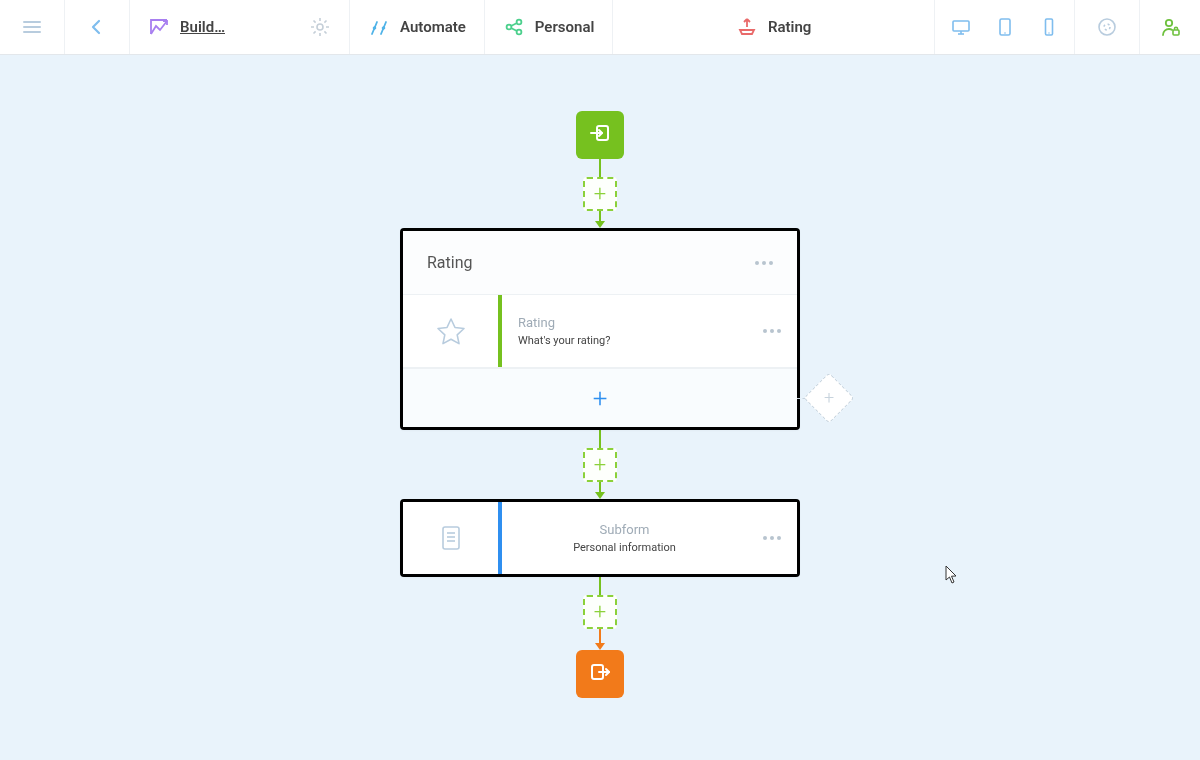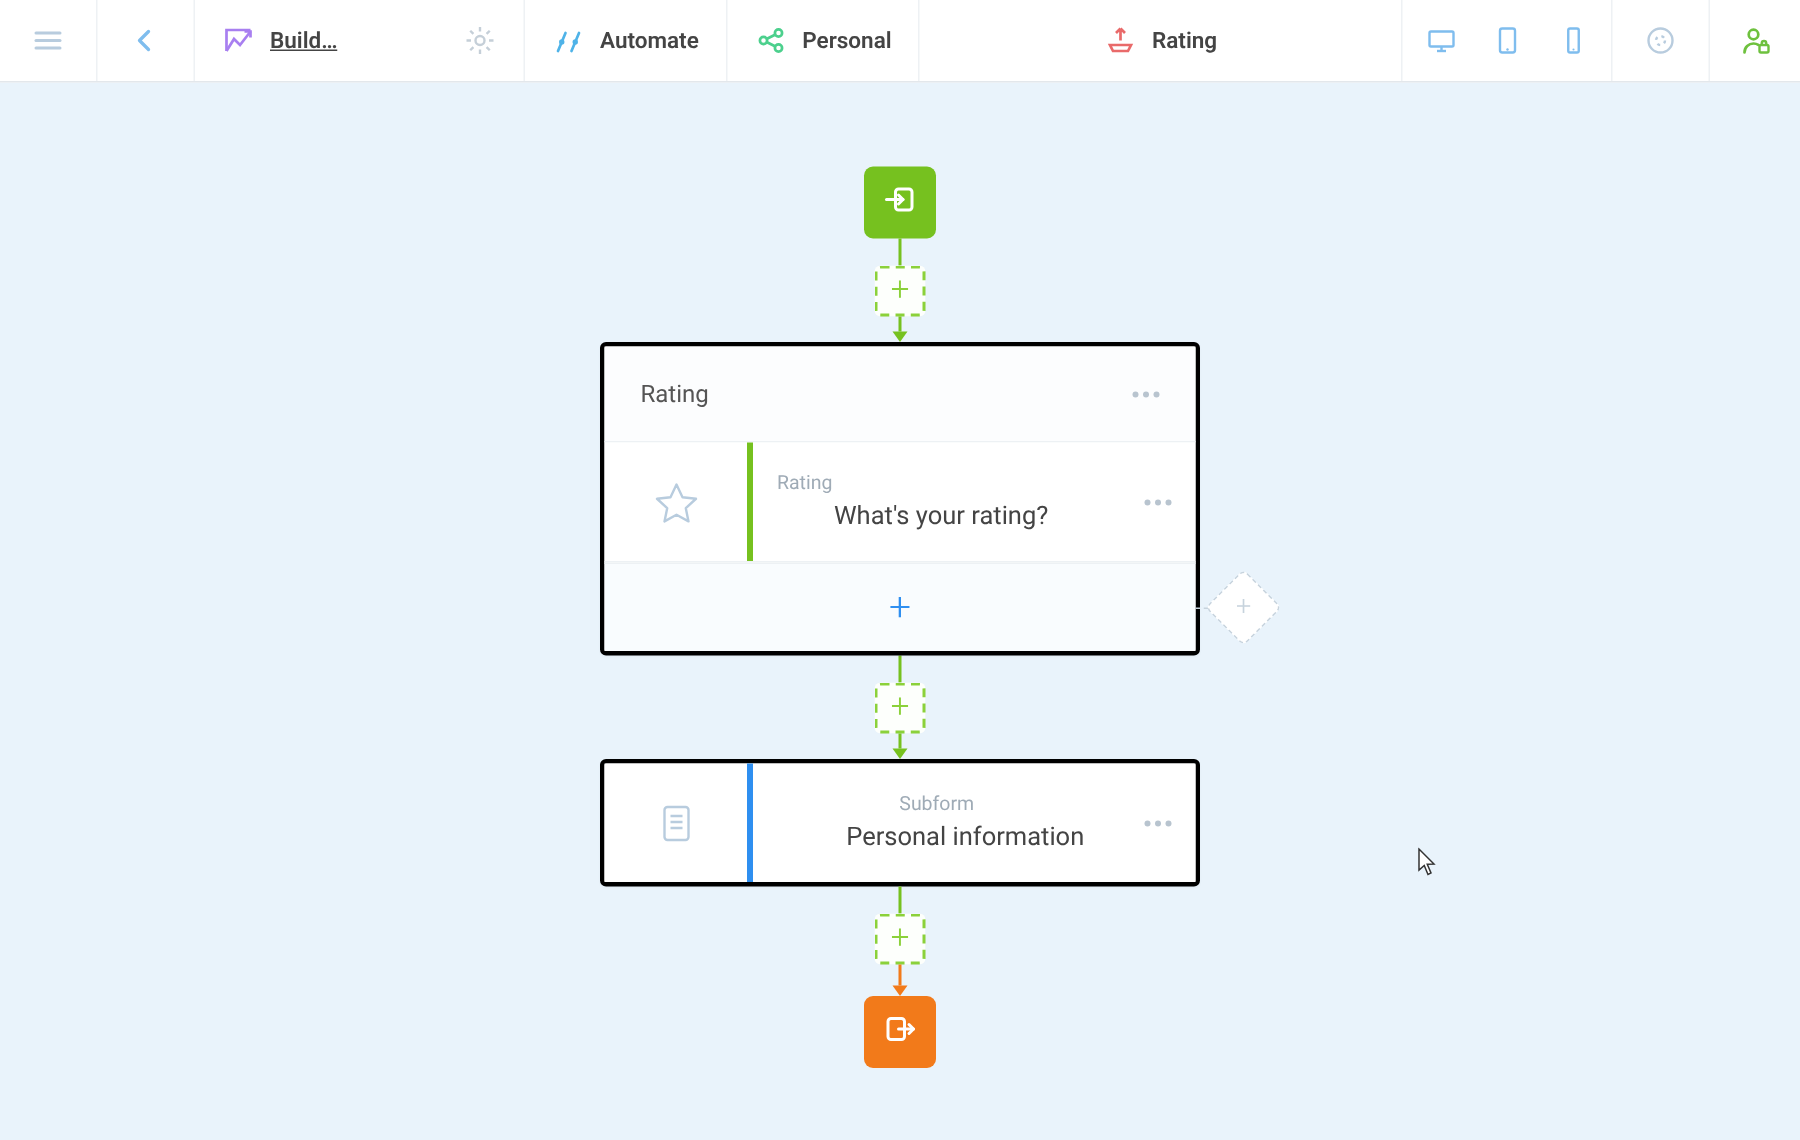--- a/index.html
+++ b/index.html
@@ -108,21 +108,21 @@
   }
   .card-row:last-child { border-bottom:none;text-align:center; }
   .row-icon {
     width:95px; display:flex; align-items:center; justify-content:center;
   }
   .row-icon svg { width:32px; height:32px; stroke:#b8ccde; fill:none; stroke-width:1.6;}
   .row-accent { width:4px; background:#76c11f; }
   .row-accent.blue { background:#2f8ff0; }
   .row-body { flex:1; padding:20px 16px; display:flex; flex-direction:column; justify-content:center;}
   .row-type { font-size:13px; color:#9fabb6; margin-bottom:4px;}
-  .row-title { font-size:17px; color:#444;margin-left:38px; }
+  .row-title { font-size:11px; color:#444; }
   .row-more { width:50px; display:flex; align-items:center; justify-content:center; }
   .card-add-row {
     display:flex; align-items:center; justify-content:center;
     padding:16px 0; background:#f9fcfe; border-top:1px solid #edf1f4;
   }
   .card-add-row .plus { font-size:26px; font-weight:300; color:#2f8ff0; line-height:1;}
   .branch-diamond {
     position:absolute; right:-50px; top:50%; transform:translateY(-50%);
     width:36px; height:36px;
   }

